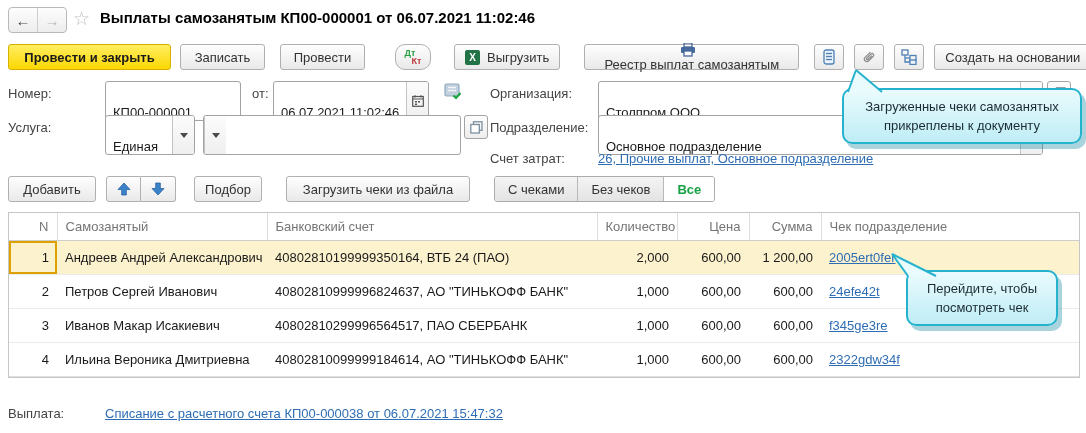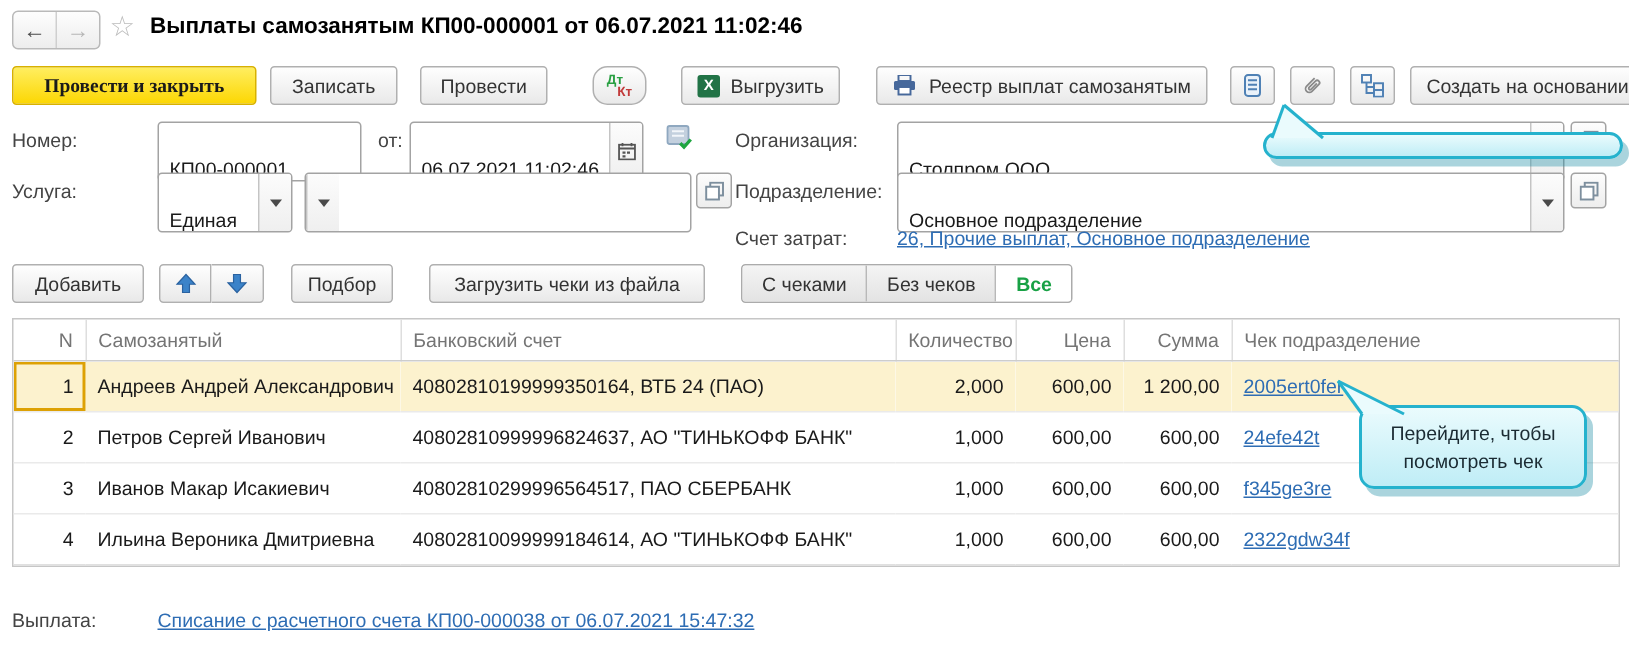--- a/index.html
+++ b/index.html
@@ -16,21 +16,21 @@
   .navbtn{width:28px;height:24px;display:flex;align-items:center;justify-content:center;font-size:15px;font-weight:bold;}
   .navbtn.back{color:#4a4a4a;border-right:1px solid #cfcfcf;}
   .navbtn.fwd{color:#b6b6b6;}
   .star{position:absolute;left:73px;top:7px;font-size:19px;color:#bdbdbd;}
   .title{position:absolute;left:100px;top:9px;font-size:15px;font-weight:bold;color:#000;white-space:nowrap;}
 
   
   .btn{display:inline-flex;align-items:center;justify-content:center;height:26px;box-sizing:border-box;
        padding:0 10px;background:linear-gradient(#fefefe,#e9e9e9);border:1px solid #b0b0b0;border-radius:3px;
        color:#333;white-space:nowrap;cursor:pointer;}
-  .btn-yellow{background:linear-gradient(#ffee60,#fcd703);border-color:#d8b100;font-weight:bold;color:#1a1a1a;font-family:Liberation Serif, serif;}
+  .btn-yellow{background:linear-gradient(#ffee60,#fcd703);border-color:#d8b100;font-weight:bold;color:#1a1a1a;}
   .toolbar{position:absolute;left:8px;top:44px;display:flex;align-items:center;}
   .cmdbar{position:absolute;left:8px;top:176px;display:flex;align-items:center;}
   .caret{width:0;height:0;border-left:4px solid transparent;border-right:4px solid transparent;border-top:5px solid #4a4a4a;display:inline-block;margin-left:7px;}
 
   
   .seg{display:flex;border:1px solid #ababab;border-radius:3px;overflow:hidden;height:26px;box-sizing:border-box;background:#fff;}
   .seg .s{padding:0 13px;display:flex;align-items:center;background:linear-gradient(#f4f4f4,#e3e3e3);border-right:1px solid #b8b8b8;color:#333;cursor:pointer;}
   .seg .s.active{background:#fff;border-right:none;color:#18a145;font-weight:bold;}
 
   
@@ -76,21 +76,21 @@
   <div class="btn" style="width:36px;padding:0;margin-right:23px;border-radius:10px;">
     <span style="font-size:9px;line-height:8px;font-weight:bold;text-align:left;">
       <span style="color:#2aa043;">Дт</span><br>
       <span style="color:#c23b3b;margin-left:7px;">Кт</span>
     </span>
   </div>
   <div class="btn" style="min-width:106px;margin-right:24px;">
     <span class="icon-cell" style="width:15px;height:15px;background:#217346;border-radius:2px;color:#fff;font-size:10px;font-weight:bold;margin-right:7px;">X</span>
     <span>Выгрузить</span>
   </div>
-  <div class="btn" style="min-width:215px;margin-right:15px;">
+  <div class="btn" style="min-width:215px;margin-right:15px;flex-direction:column;">
     <span class="icon-cell" style="margin-right:8px;">
       <svg width="16" height="14" viewBox="0 0 16 14">
           <rect x="4" y="0" width="8" height="4" fill="none" stroke="#46689b" stroke-width="1.3"></rect>
           <rect x="1" y="4" width="14" height="6" rx="1" fill="#46689b"></rect>
           <rect x="4" y="8" width="8" height="5" fill="#fff" stroke="#46689b" stroke-width="1.3"></rect>
         </svg>
     </span>
     <span>Реестр выплат самозанятым</span>
   </div>
   <div class="btn" style="width:30px;padding:0;margin-right:10px;">
@@ -308,20 +308,21 @@
 
 <div class="lbl" style="left:8px;top:406px;">Выплата:</div>
 <a class="link abs" style="left:105px;top:406px;">Списание с расчетного счета КП00-000038 от 06.07.2021 15:47:32</a>
 
 <div class="callout" style="left:842px;top:88px;width:216px;">
   <svg width="50" height="22" style="left:2px;top:-20px;">
     <polygon points="10,0 2,22 36,22" fill="#eafbfd"></polygon>
     <line x1="10" y1="0" x2="2" y2="22" stroke="#25b2cd" stroke-width="2"></line>
     <line x1="10" y1="0" x2="36" y2="22" stroke="#25b2cd" stroke-width="2"></line>
   </svg>
+  <span>Загруженные чеки самозанятых прикреплены к документу</span>
 </div>
 
 <div class="callout" style="left:906px;top:270px;width:128px;">
   <svg width="46" height="22" style="left:-16px;top:-18px;">
     <polygon points="0,0 16,22 44,22" fill="#eafbfd"></polygon>
     <line x1="0" y1="0" x2="16" y2="22" stroke="#25b2cd" stroke-width="2"></line>
     <line x1="0" y1="0" x2="44" y2="22" stroke="#25b2cd" stroke-width="2"></line>
   </svg>
   <span>Перейдите, чтобы посмотреть чек</span>
 </div>

